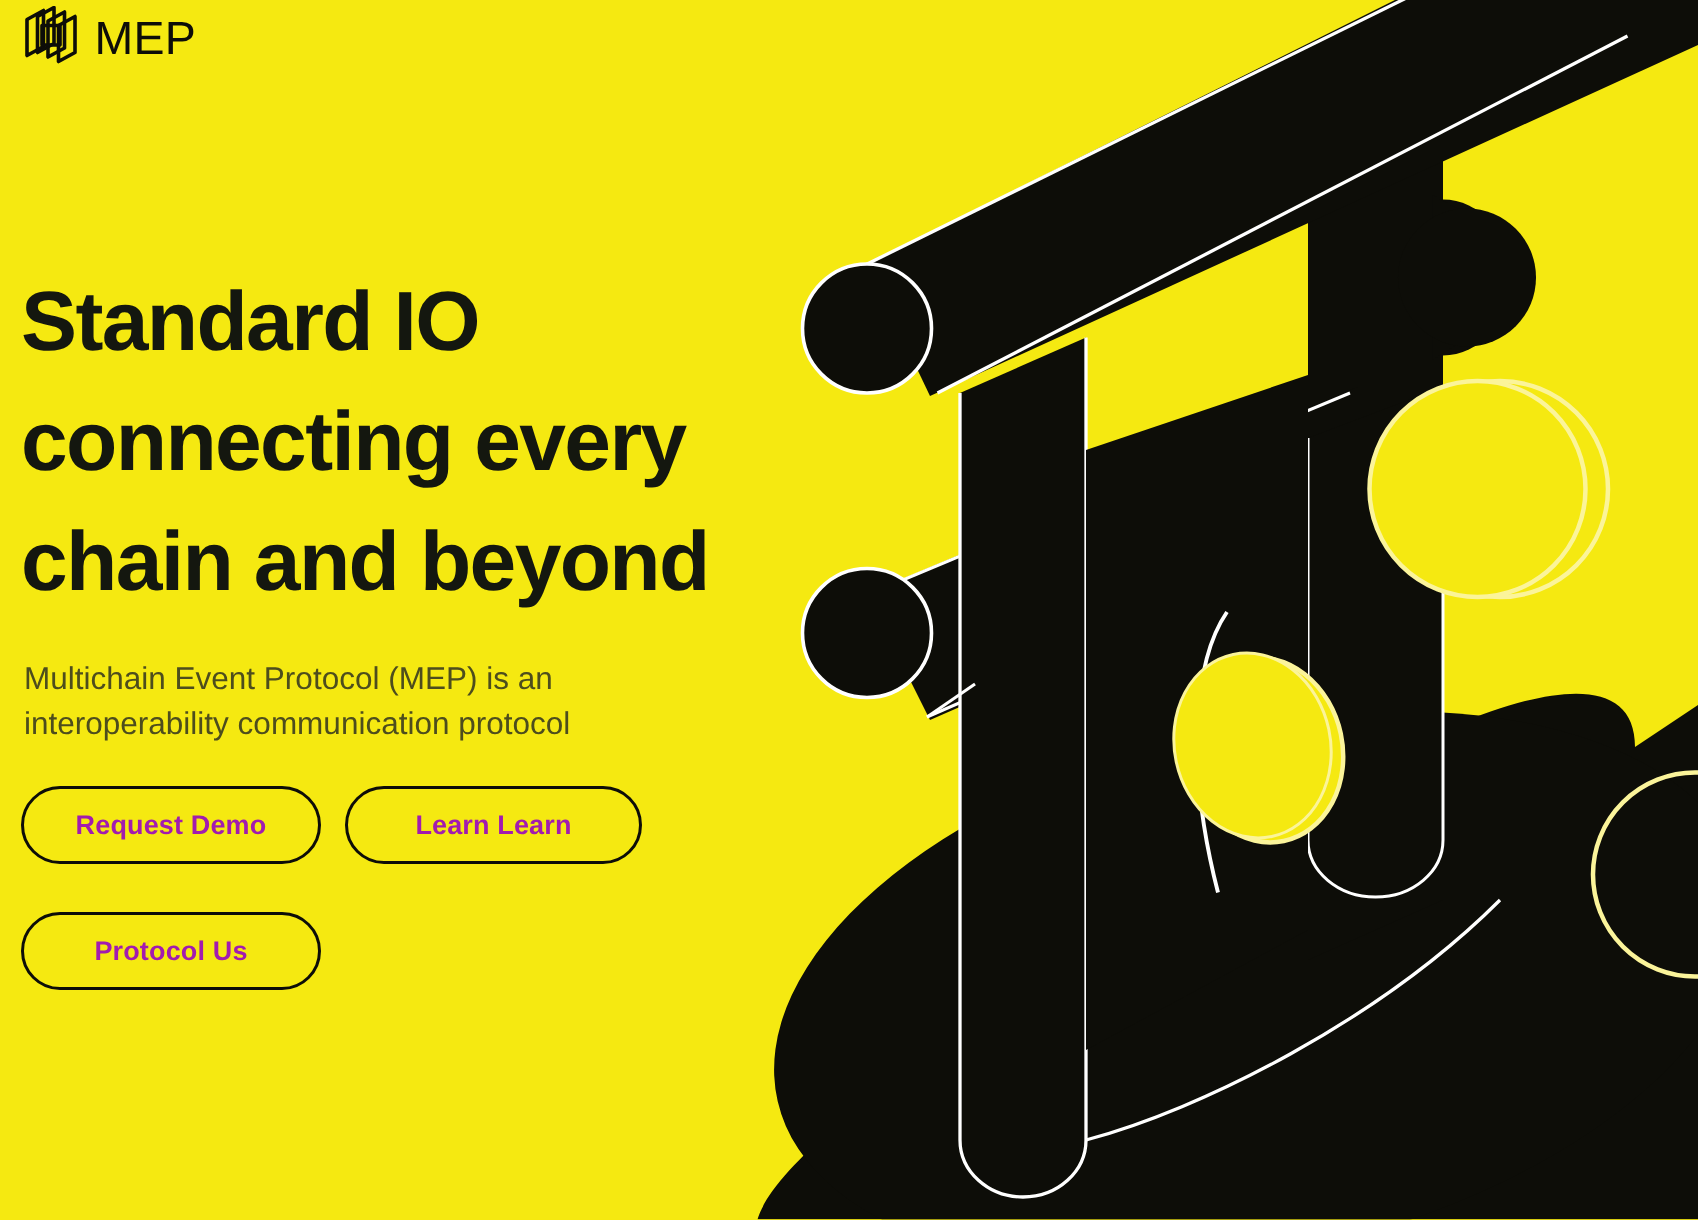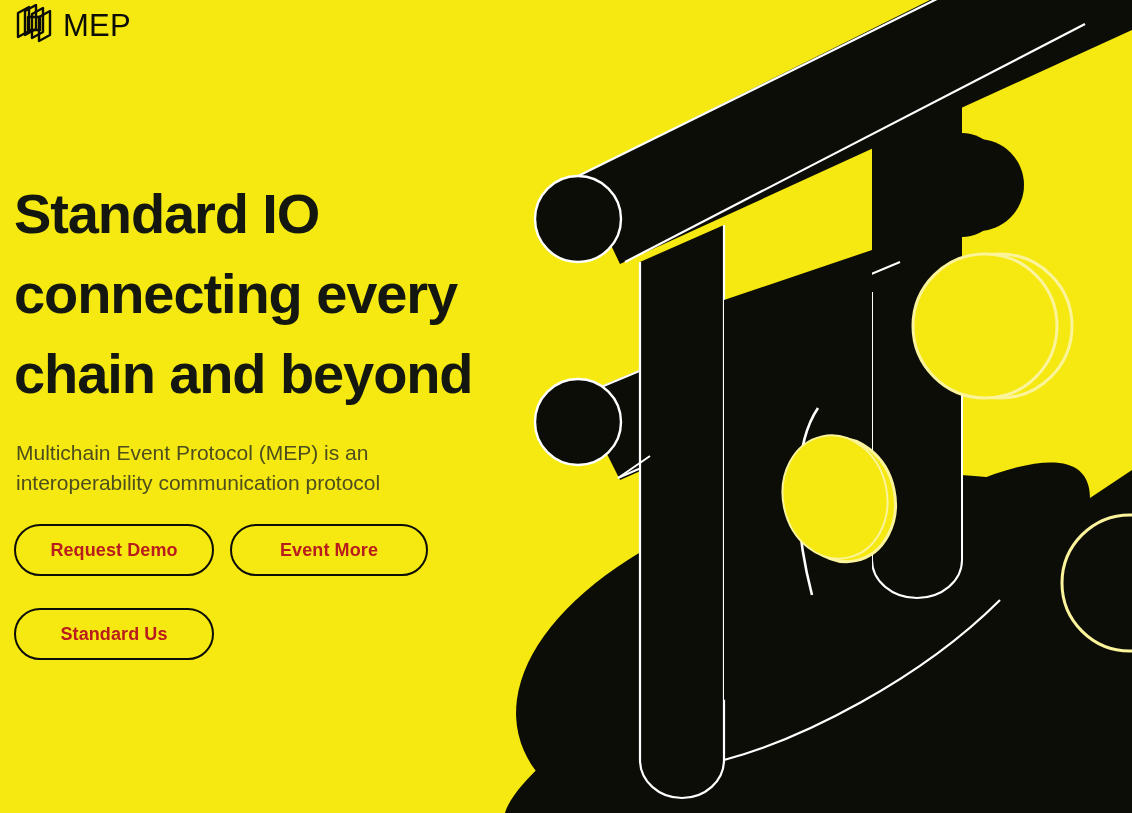--- a/index.html
+++ b/index.html
@@ -88,21 +88,21 @@
     gap: 16px 16px;
     width: 700px;
   }
   .pill {
     box-sizing: border-box;
     height: 52px;
     padding: 0 28px;
     border: 2px solid #0d0d08;
     border-radius: 28px;
     background: transparent;
-    color: #b91c1c;
+    color: #a21caf;
     font-family: "Liberation Sans", sans-serif;
     font-size: 18px;
     font-weight: bold;
     letter-spacing: 0.1px;
     display: inline-flex;
     align-items: center;
     justify-content: center;
     cursor: pointer;
     white-space: nowrap;
   }
@@ -231,18 +231,18 @@
         <path d="M18 10 L29 4 L29 28 L18 34 Z"></path>
         <path d="M25 13 L36 7 L36 31 L25 37 Z"></path>
         <rect x="14" y="13" width="12" height="13"></rect>
       </g>
     </svg>
     <span id="logo-word">MEP</span>
   </div>
 
   <div id="cta-row">
     <button class="pill" id="btn-request-demo">Request Demo</button>
-    <button class="pill" id="btn-learn-more">Event More</button>
+    <button class="pill" id="btn-learn-more">Learn Learn</button>
     <span id="cta-break"></span>
-    <button class="pill" id="btn-contact-us">Standard Us</button>
+    <button class="pill" id="btn-contact-us">Protocol Us</button>
   </div>
 
 </div>
 
 </body></html>

